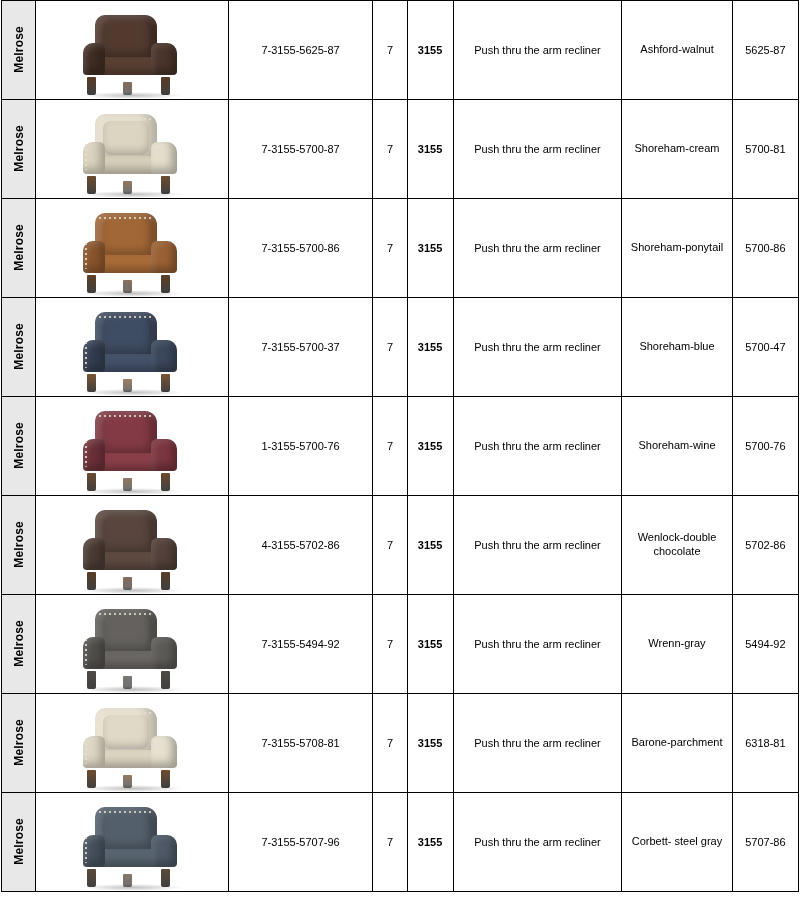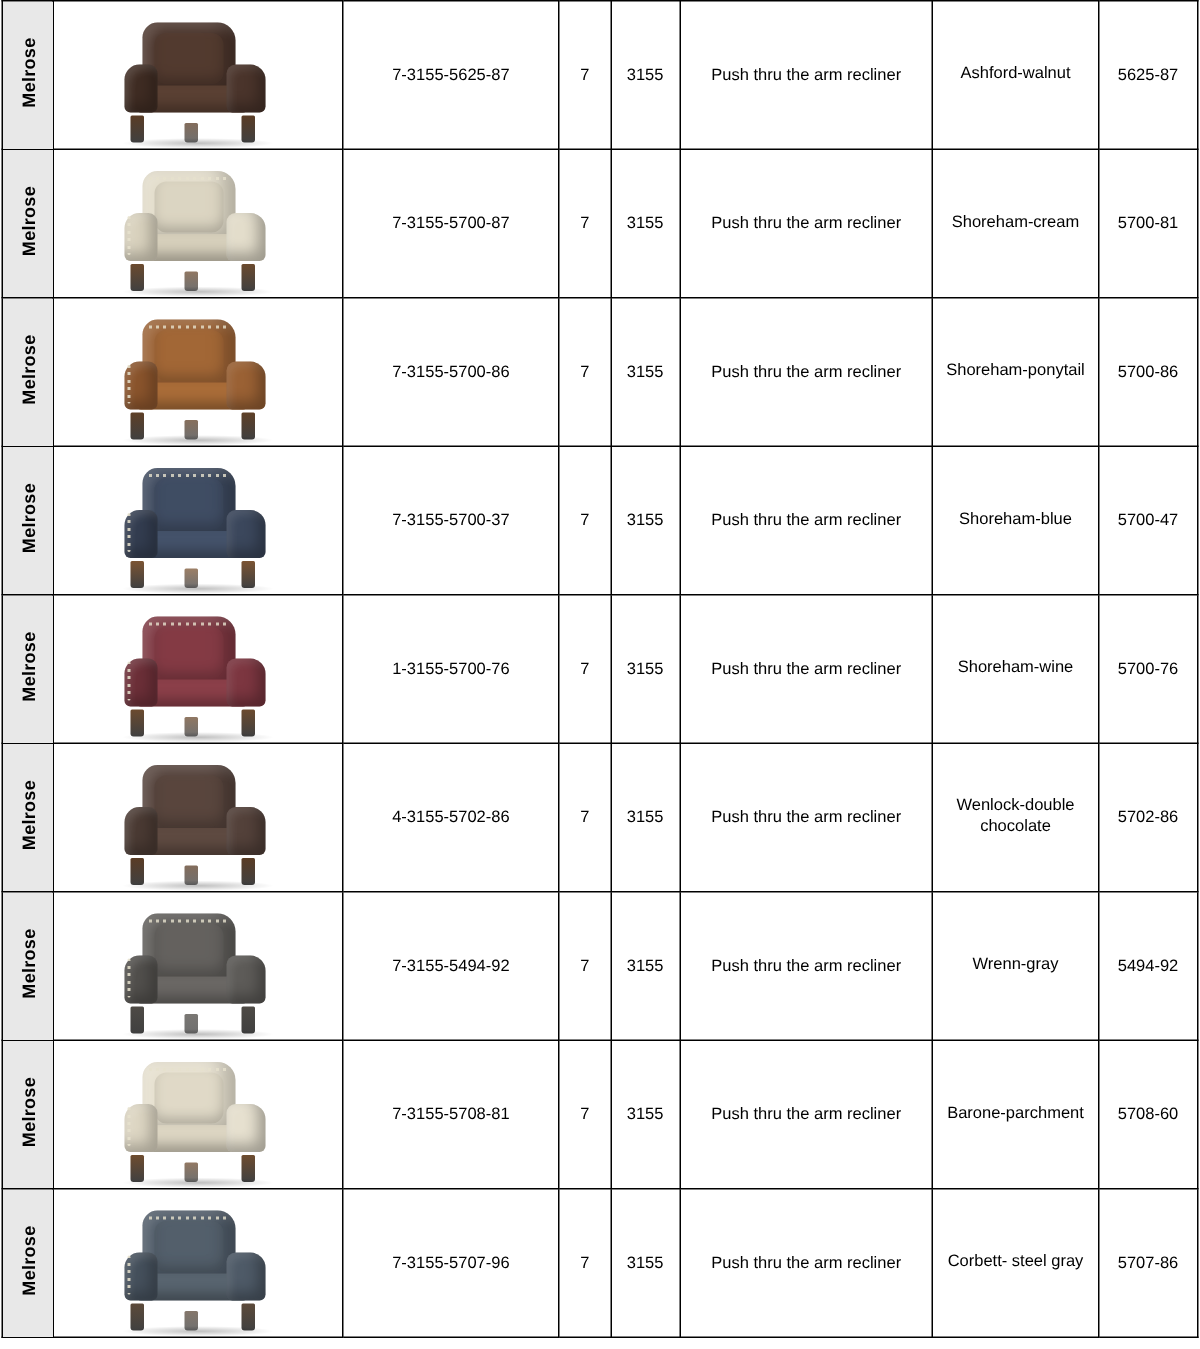--- a/index.html
+++ b/index.html
@@ -149,21 +149,21 @@
   }
   .chair.nailhead .back::after {
     content: "";
     position: absolute;
     left: 4px; top: 4px;
     width: 54px; height: 2px;
     background: repeating-linear-gradient(90deg, rgba(230,225,205,0.8) 0 2px, rgba(0,0,0,0) 2px 5px);
   }
   td.sku-cell { font-size: 12.5px; }
   td.qty-cell { font-size: 12px; }
-  td.code-cell { font-size: 12px; }
+  td.code-cell { font-size: 12px; font-weight: bold; }
   td.desc-cell { font-size: 11.5px; }
   td.cover-cell { font-size: 11.5px; line-height: 1.25; padding: 0 4px; }
   td.cvrcode-cell { font-size: 11.5px; }
 </style>
 </head>
 <body>
 
 <div class="sheet">
   <table class="product-table">
     <colgroup>
@@ -360,21 +360,21 @@
                 <div class="legFR" style="background: linear-gradient(rgb(110, 76, 47), rgba(0, 0, 0, 0.75));"></div>
                 <div class="shadow"></div>
               </div>
             </div>
           </td>
           <td class="sku-cell">7-3155-5708-81</td>
           <td class="qty-cell">7</td>
           <td class="code-cell">3155</td>
           <td class="desc-cell">Push thru the arm recliner</td>
           <td class="cover-cell">Barone-parchment</td>
-          <td class="cvrcode-cell">5708-60</td>
+          <td class="cvrcode-cell">6318-81</td>
         </tr>
         <tr class="product-row">
           <td class="series-cell"><span class="series-label">Melrose</span></td>
           <td class="image-cell">
             <div class="chair-wrap">
               <div class="chair nailhead">
                 <div class="back" style="background: rgb(78, 90, 103);"></div>
                 <div class="backcushion" style="background: rgb(88, 100, 111);"></div>
                 <div class="seat" style="background: rgb(88, 100, 111);"></div>
                 <div class="armL" style="background: rgb(69, 80, 92);"></div>

